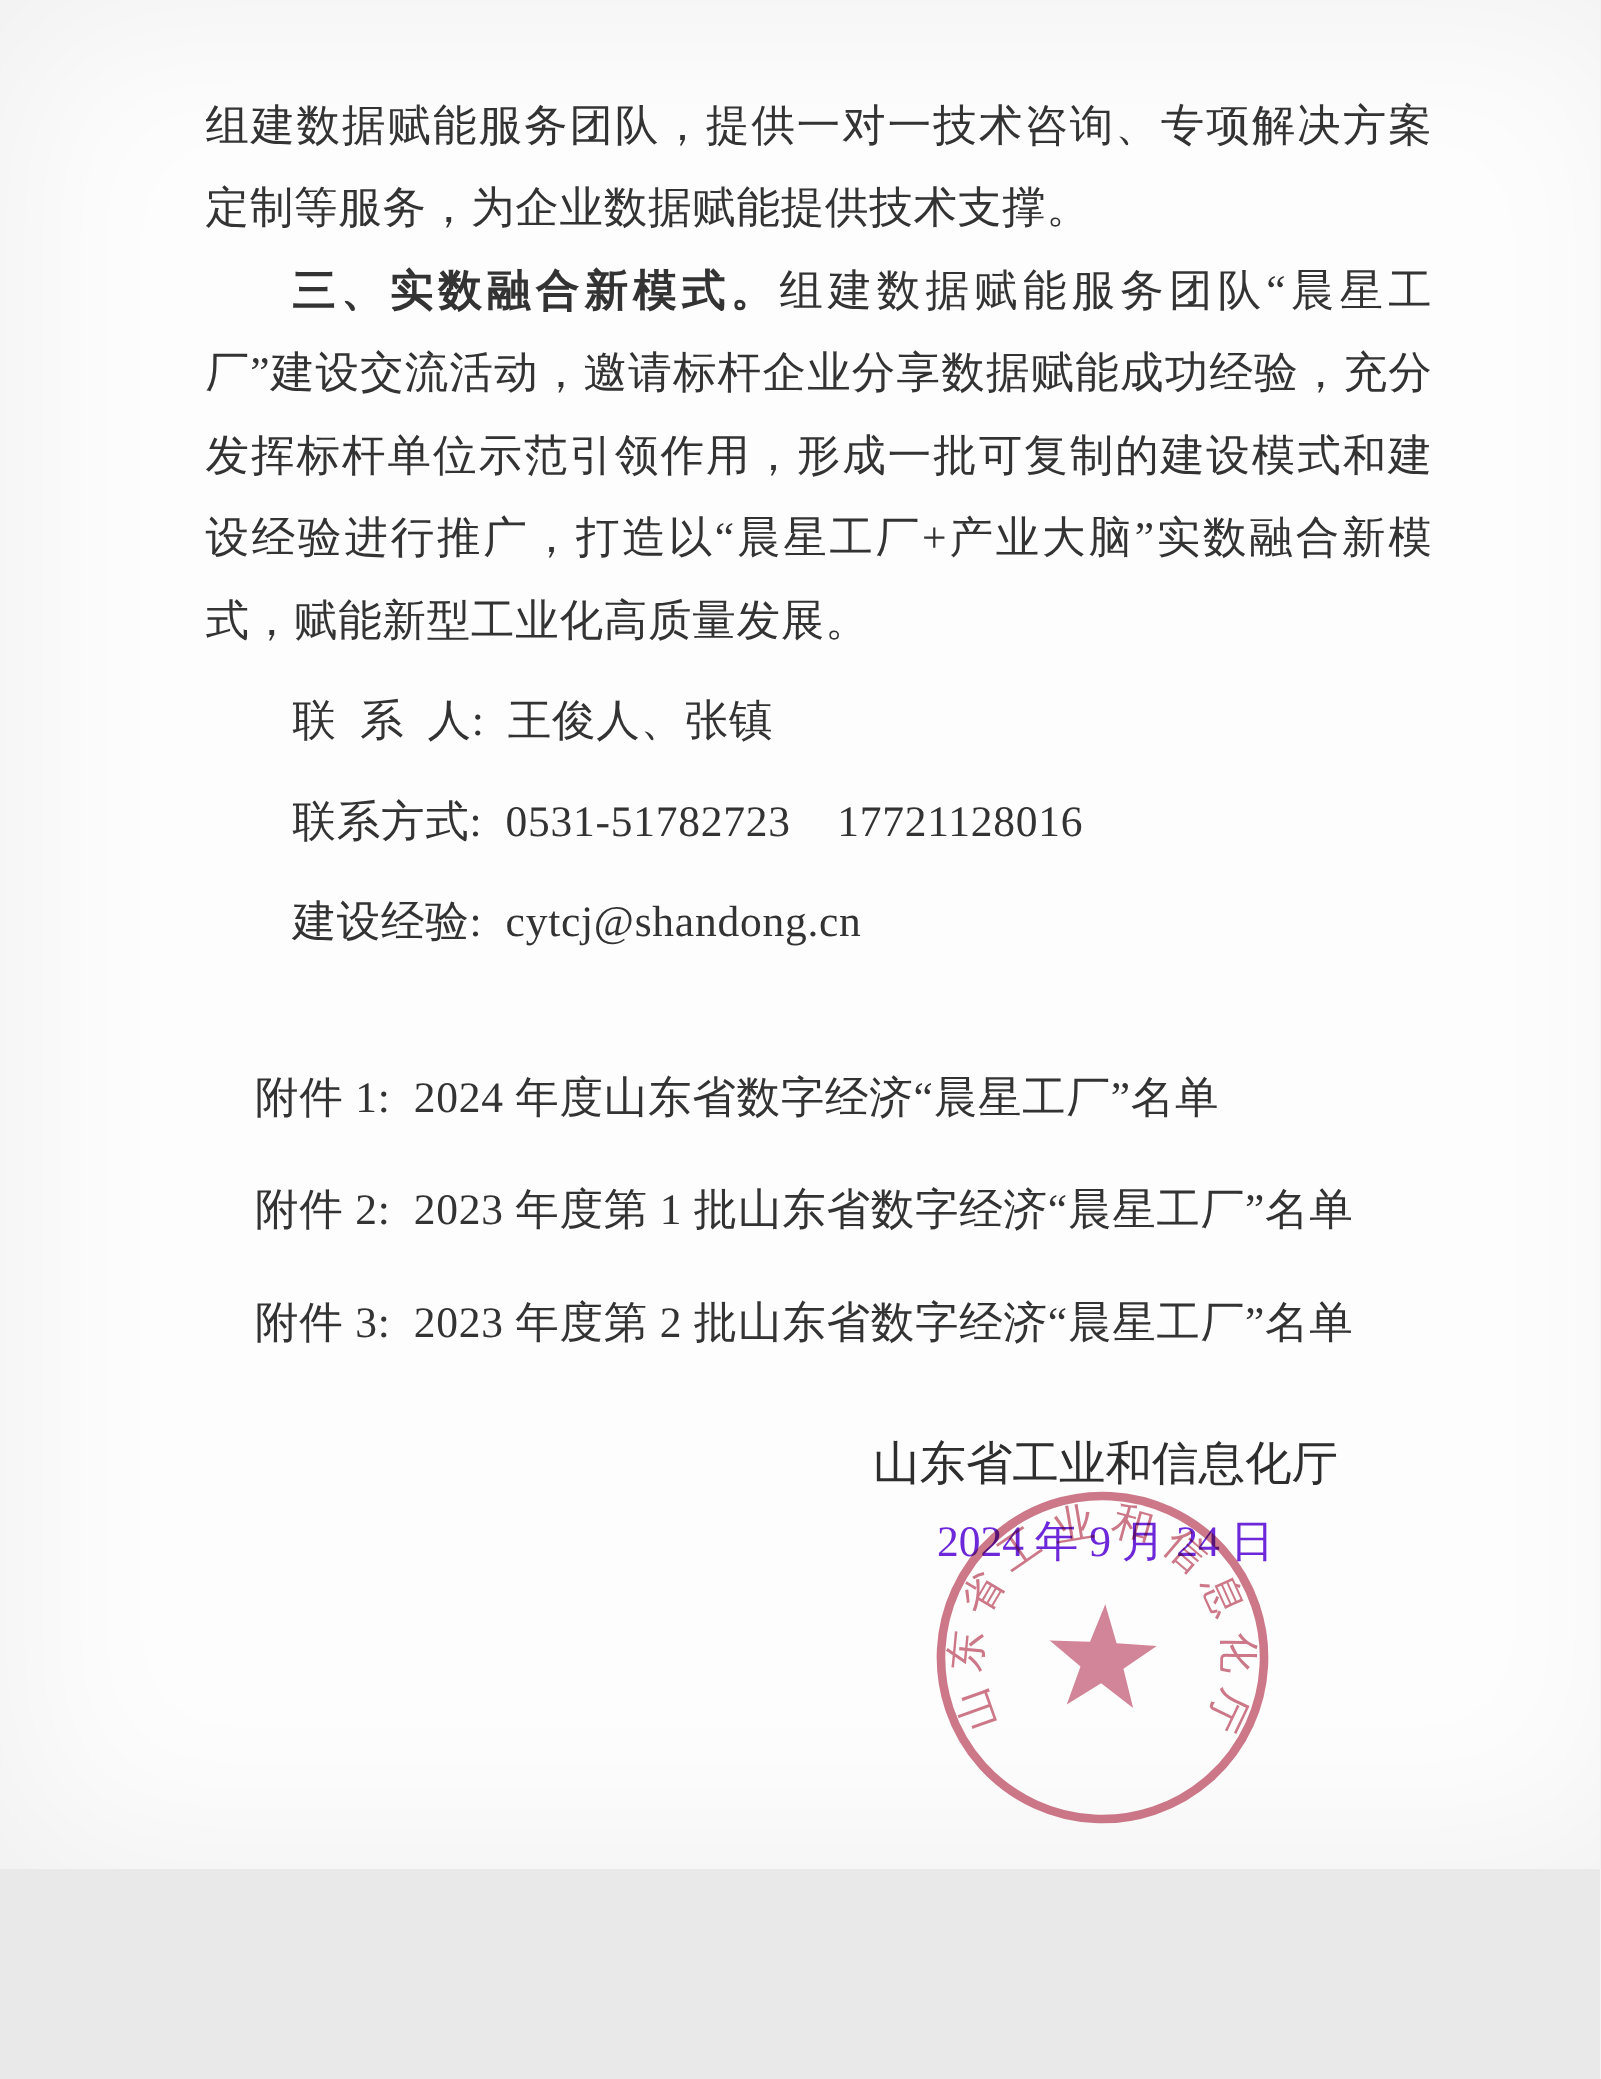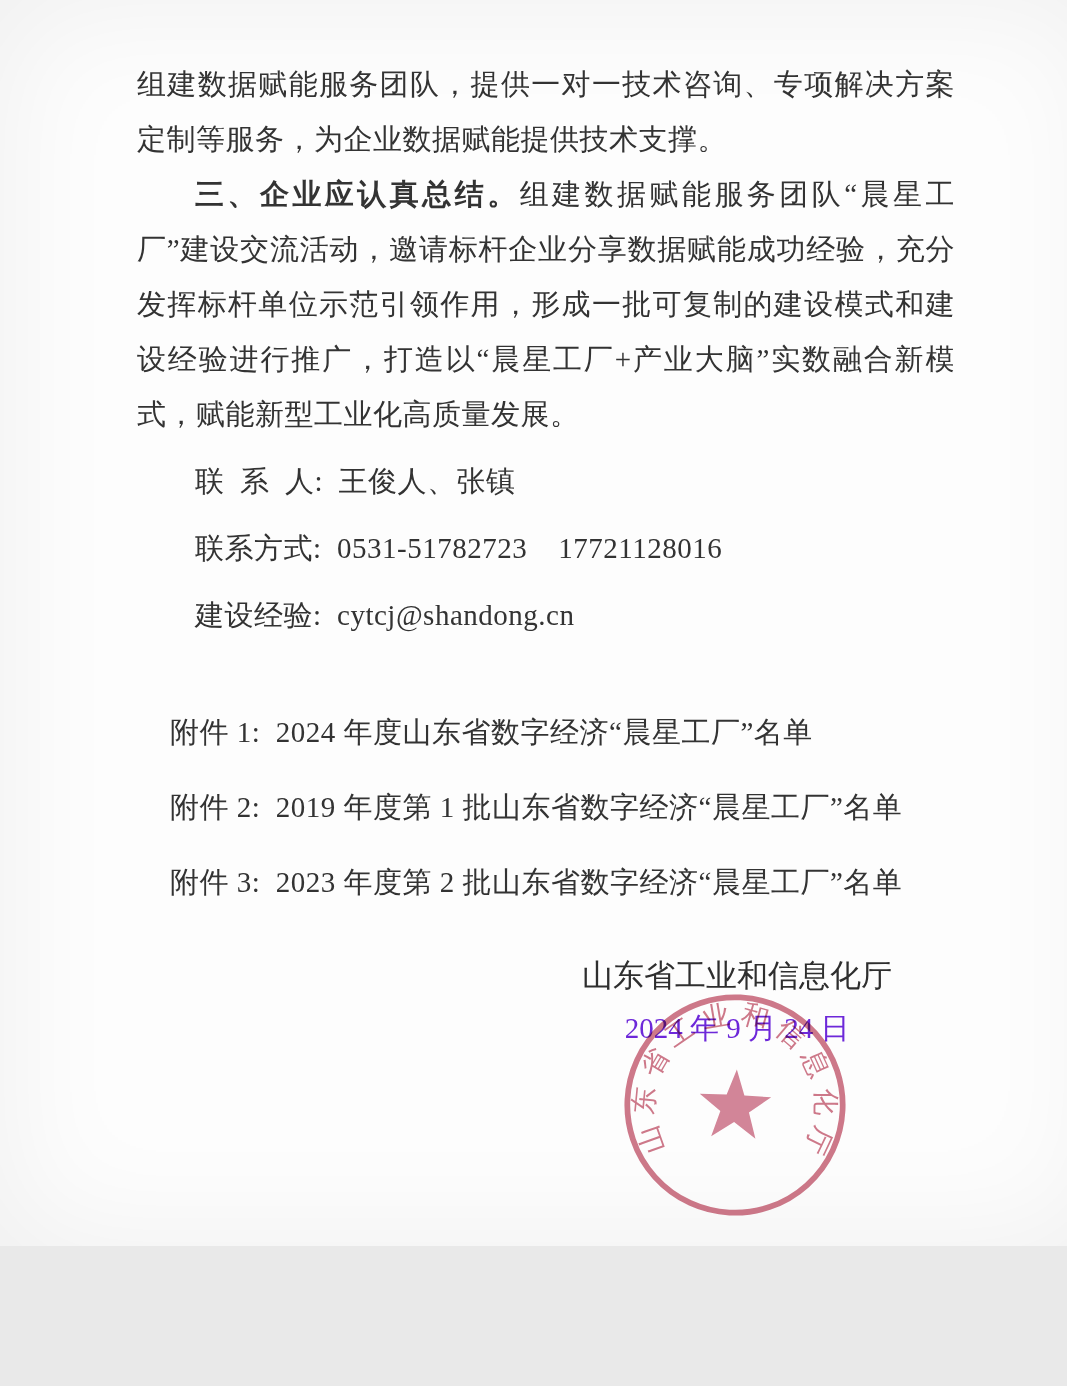--- a/index.html
+++ b/index.html
@@ -32,32 +32,32 @@
   .footer .label { letter-spacing:1px; white-space:pre; }
 </style>
 </head>
 <body>
 
 <div class="page">
 
   <div class="content">
     <p class="para">组建数据赋能服务团队，提供一对一技术咨询、专项解决方案定制等服务，为企业数据赋能提供技术支撑。</p>
 
-    <p class="para indent"><span class="lead">三、企业应认真总结。</span><span>组建数据赋能服务团队“晨星工厂”建设交流活动，邀请标杆企业分享数据赋能成功经验，充分发挥标杆单位示范引领作用，形成一批可复制的建设模式和建设经验进行推广，打造以“晨星工厂+产业大脑”实数融合新模式，赋能新型工业化高质量发展。</span></p>
+    <p class="para indent"><span class="lead">三、实数融合新模式。</span><span>组建数据赋能服务团队“晨星工厂”建设交流活动，邀请标杆企业分享数据赋能成功经验，充分发挥标杆单位示范引领作用，形成一批可复制的建设模式和建设经验进行推广，打造以“晨星工厂+产业大脑”实数融合新模式，赋能新型工业化高质量发展。</span></p>
 
 
     <div class="contacts">
       <p>联  系  人:  王俊人、张镇</p>
       <p>联系方式:  0531-51782723    17721128016</p>
       <p>建设经验:  cytcj@shandong.cn</p>
     </div>
 
     <div class="attachments">
       <p>附件 1:  2024 年度山东省数字经济“晨星工厂”名单</p>
-      <p>附件 2:  2019 年度第 1 批山东省数字经济“晨星工厂”名单</p>
+      <p>附件 2:  2023 年度第 1 批山东省数字经济“晨星工厂”名单</p>
       <p>附件 3:  2023 年度第 2 批山东省数字经济“晨星工厂”名单</p>
     </div>
 
     <div class="signature">
       <p class="sig-org">山东省工业和信息化厅</p>
       <p class="sig-date">2024 年 9 月 24 日</p>
     </div>
   </div>
 
   <svg class="seal" viewBox="0 0 220 220" xmlns="http://www.w3.org/2000/svg" aria-hidden="true">

